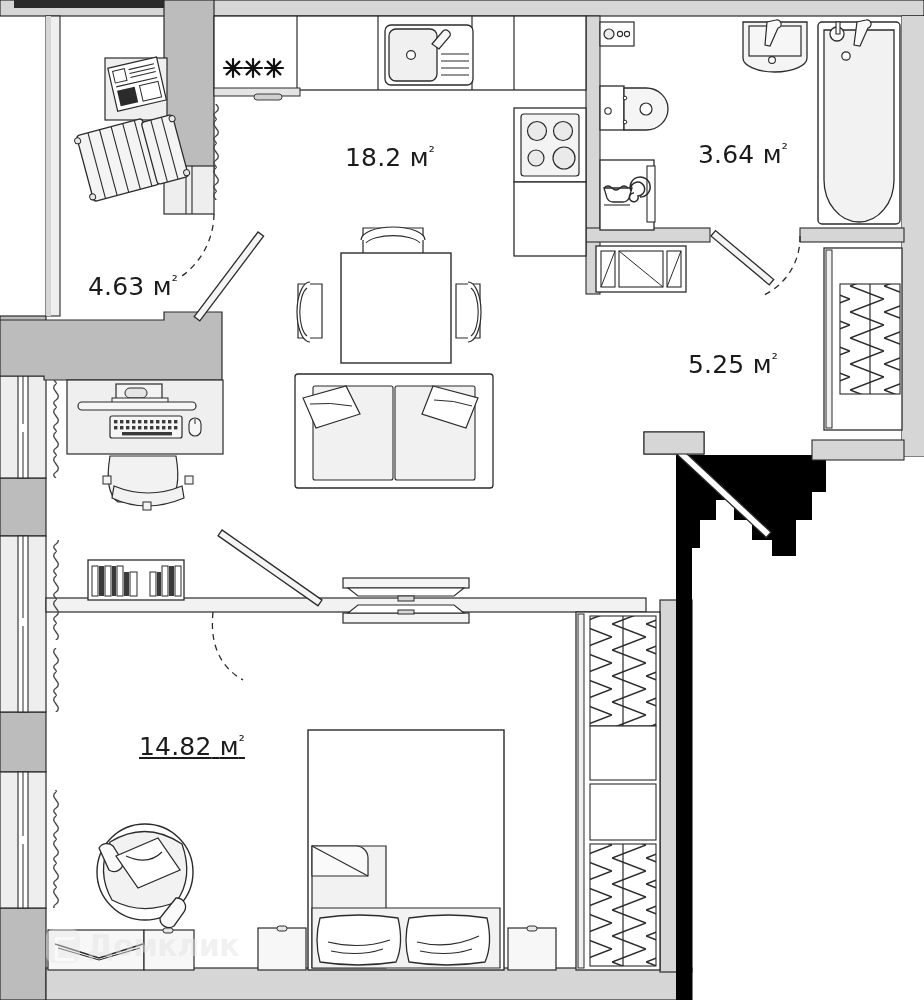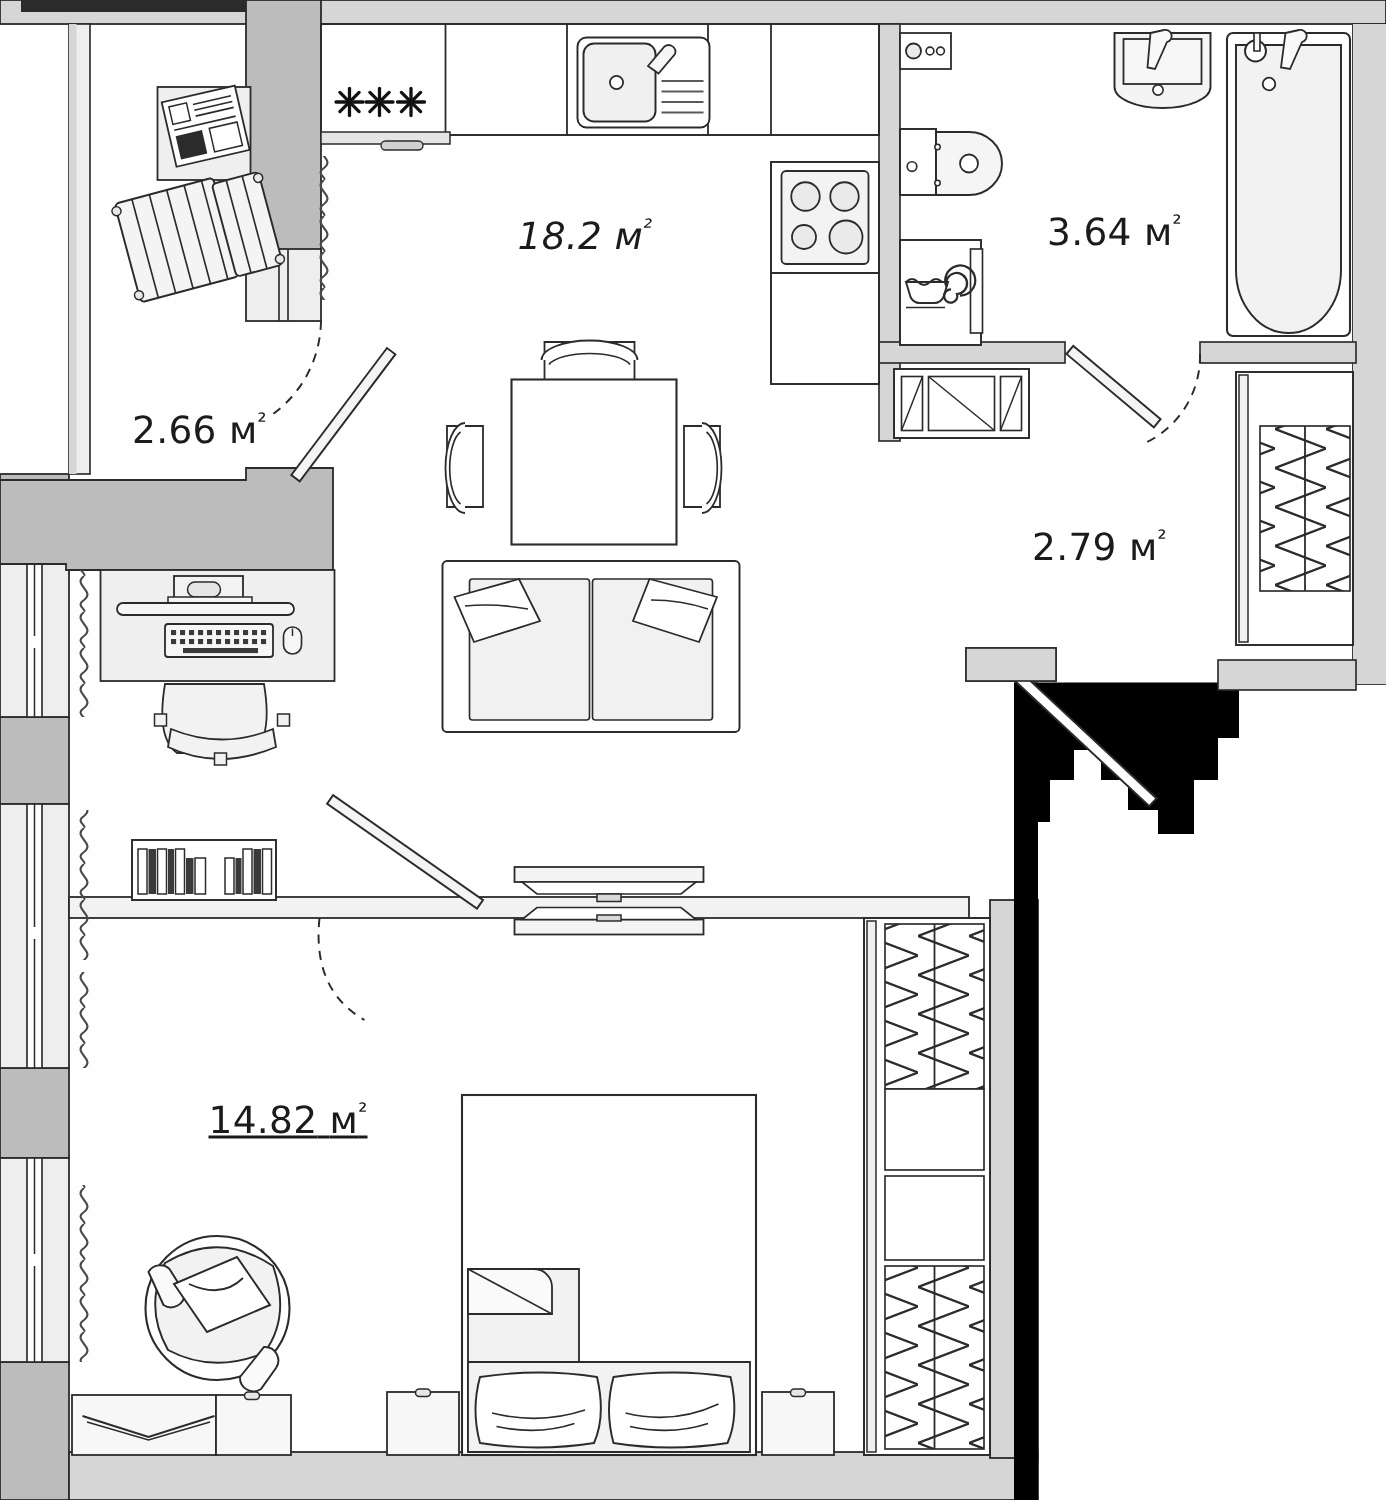--- a/index.html
+++ b/index.html
@@ -458,35 +458,39 @@
 
   <g>
     <rect x="50" y="380" width="16" height="98" fill="url(#wig)"></rect>
     <rect x="50" y="540" width="16" height="100" fill="url(#wig)"></rect>
     <rect x="50" y="648" width="16" height="64" fill="url(#wig)"></rect>
     <rect x="50" y="790" width="16" height="118" fill="url(#wig)"></rect>
     <rect x="210" y="104" width="16" height="96" fill="url(#wig)"></rect>
   </g>
 </svg>
 
-<div class="area-label" style="left:345px;top:143px;font-style:italic;">
+<div class="area-label" style="left:345px;top:143px;">
   <span>18.2</span>
   <span>м<sup>²</sup></span>
 </div>
 <div class="area-label" style="left:698px;top:140px;">
   <span>3.64</span>
   <span>м<sup>²</sup></span>
 </div>
 <div class="area-label" style="left:88px;top:272px;">
-  <span>2.66</span>
+  <span>4.63</span>
   <span>м<sup>²</sup></span>
 </div>
 <div class="area-label" style="left:688px;top:350px;">
-  <span>2.79</span>
+  <span>5.25</span>
   <span>м<sup>²</sup></span>
 </div>
 <div class="area-label" style="left:139px;top:732px;text-decoration:underline;">
   <span>14.82</span>
   <span>м<sup>²</sup></span>
 </div>
 
+<div id="watermark">
+  <div class="wm-mark"></div>
+  <div class="wm-text">Домклик</div>
+</div>
 
 </div>
 
 </body></html>

